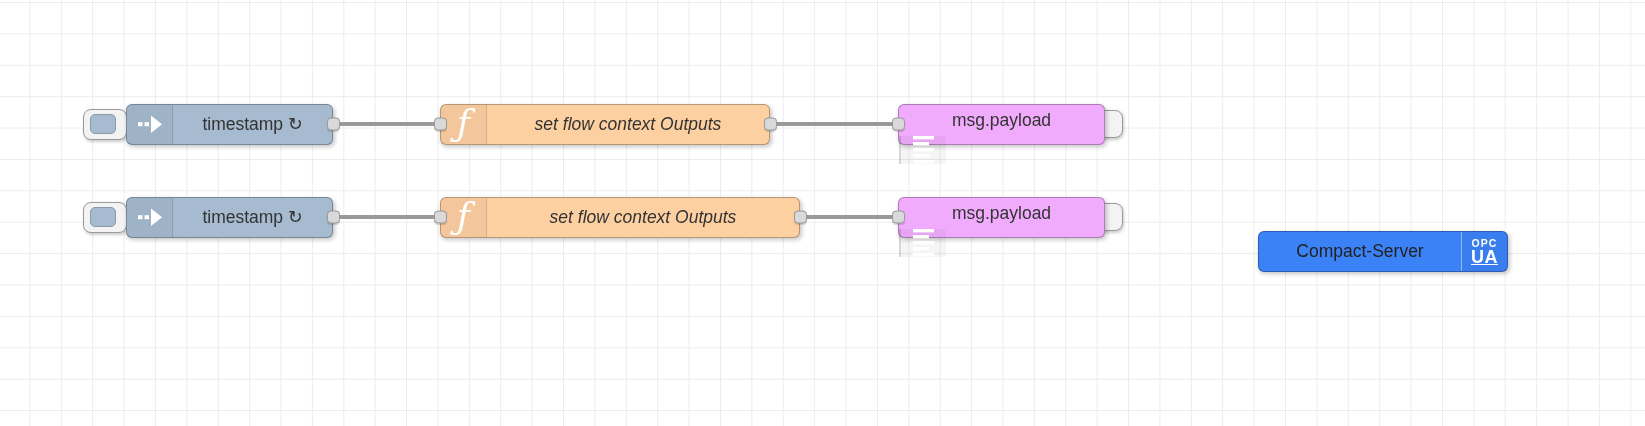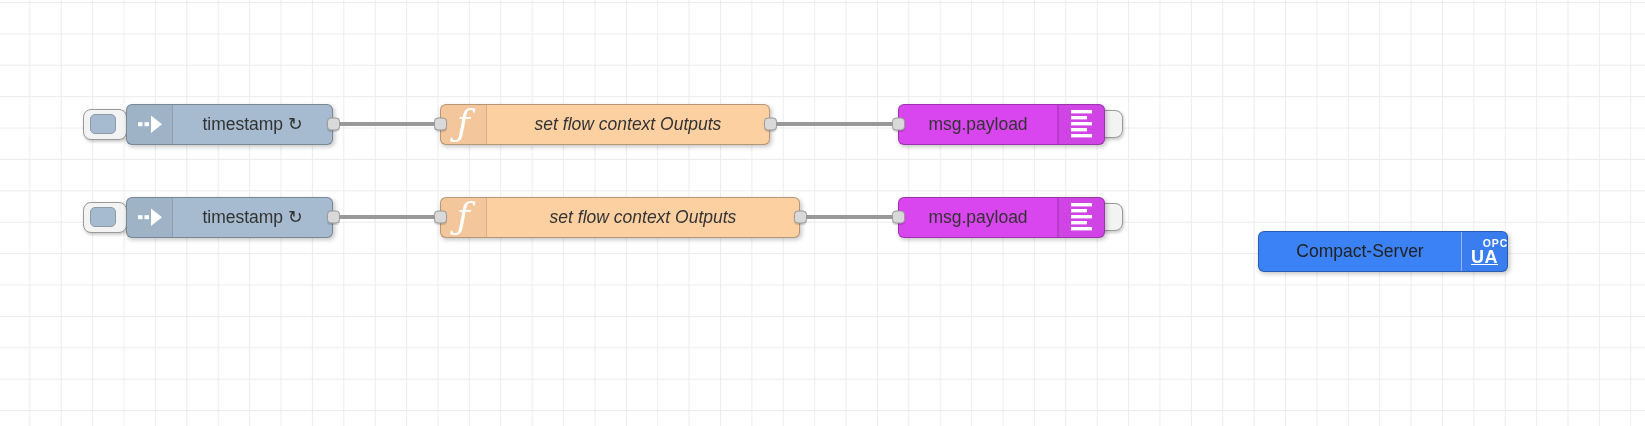--- a/index.html
+++ b/index.html
@@ -20,21 +20,21 @@
 
   
   .node {
     position:absolute; height:41px; box-sizing:border-box; z-index:3;
     border:1.5px solid rgba(0,0,0,0.28); border-radius:6px;
     box-shadow:1.5px 2px 4px rgba(0,0,0,0.22);
     display:flex; align-items:stretch;
   }
   .node.inject   { background:#a6bbcf; }
   .node.function { background:#fdd0a2; }
-  .node.debug    { background:#d946ef; }
+  .node.debug    { background:#f0abfc;flex-direction:column; }
   .node.server   { background:#3b82f6; }
 
   .nlabel {
     flex:1; display:flex; align-items:center; justify-content:center;
     font-size:17.5px; color:#333; white-space:nowrap; padding:5px 8px;
   }
   .nlabel.italic { font-style:italic; }
   .nlabel.dark { color:#222; }
 
   .iconbox {
@@ -71,21 +71,21 @@
     background:#a6bbcf; border:1.5px solid #8d9aa6; border-radius:5px; box-sizing:border-box;
   }
   .debug-btn { width:37px; height:28px; }
 
   
   .badge {
     flex:none; width:45px; border-left:1px solid rgba(255,255,255,0.45);
     display:flex; flex-direction:column; align-items:center; justify-content:center;
     color:#fff; background:rgba(0,0,0,0.03); border-radius:0 4px 4px 0;
   }
-  .badge-top    { font-size:10.5px; font-weight:bold; letter-spacing:1px; line-height:11px;padding-left:22px; }
+  .badge-top    { font-size:10.5px; font-weight:bold; letter-spacing:1px; line-height:11px; }
   .badge-bottom { font-size:18px;   font-weight:bold; letter-spacing:0.5px; line-height:17px;text-decoration:underline; }
 
   svg { display:block; }
 </style>
 </head>
 <body>
 
 <div id="canvas">
 
   <div class="wire" style="left:333px; top:122.2px; width:107px;"></div>

